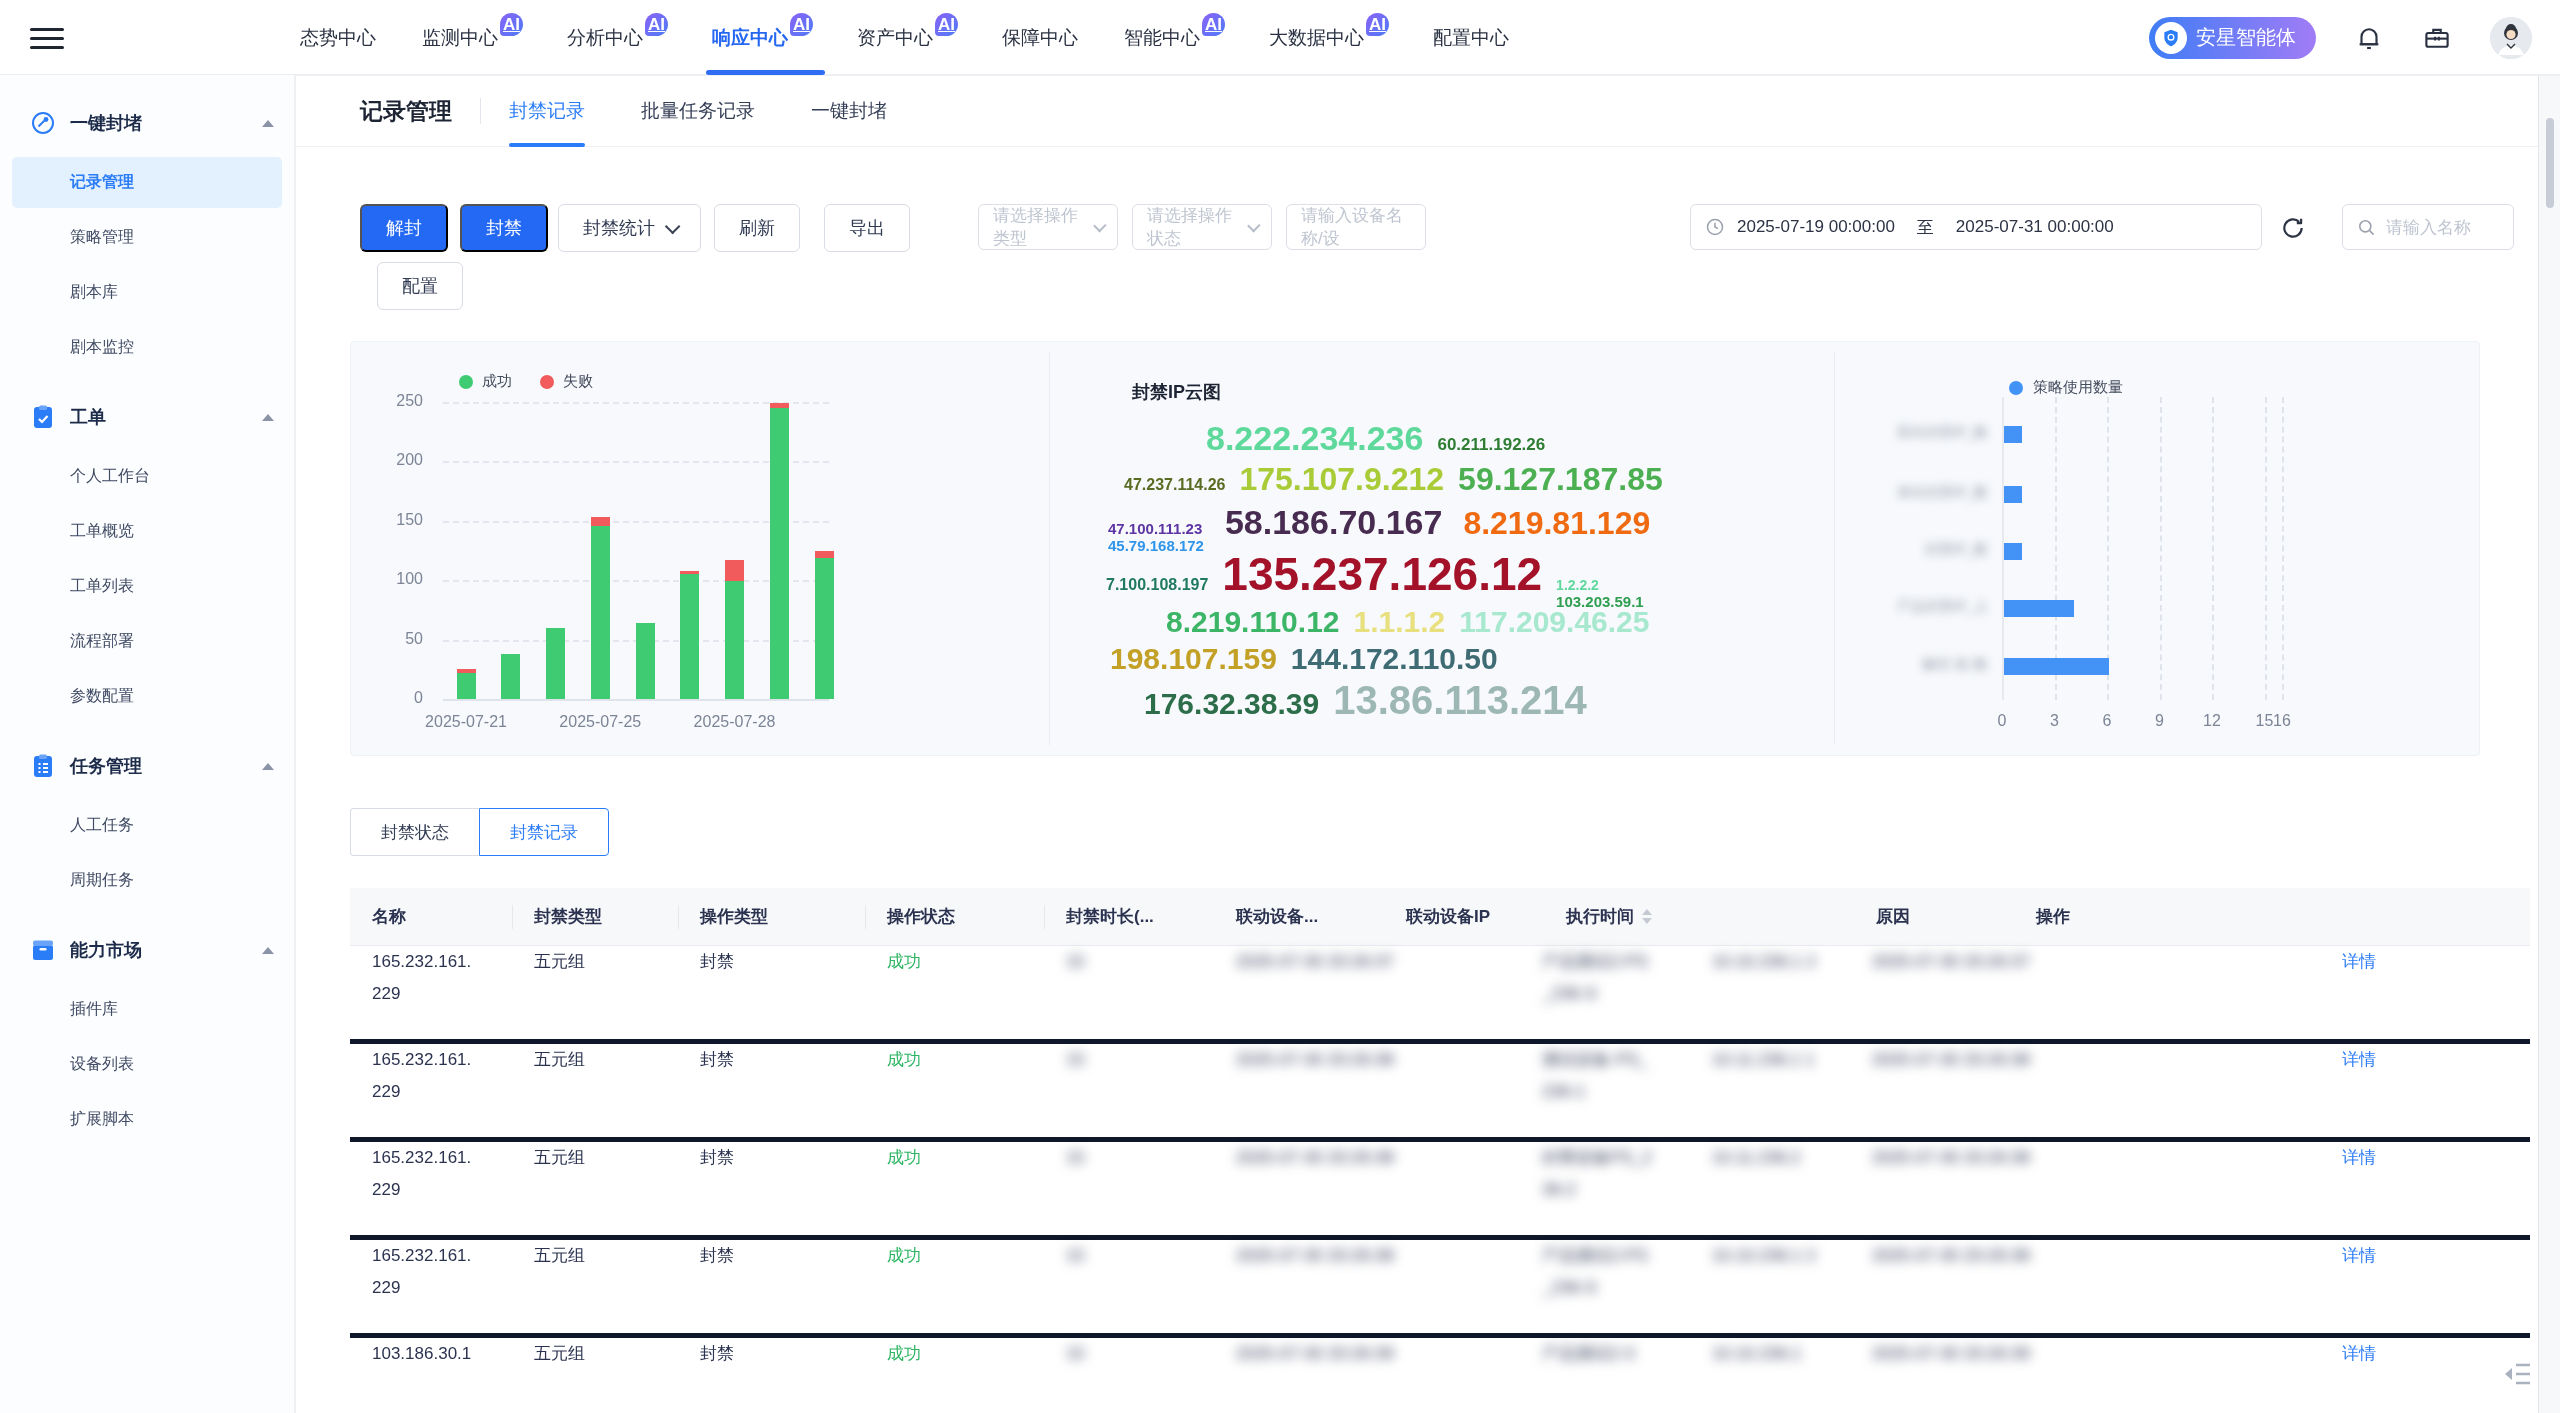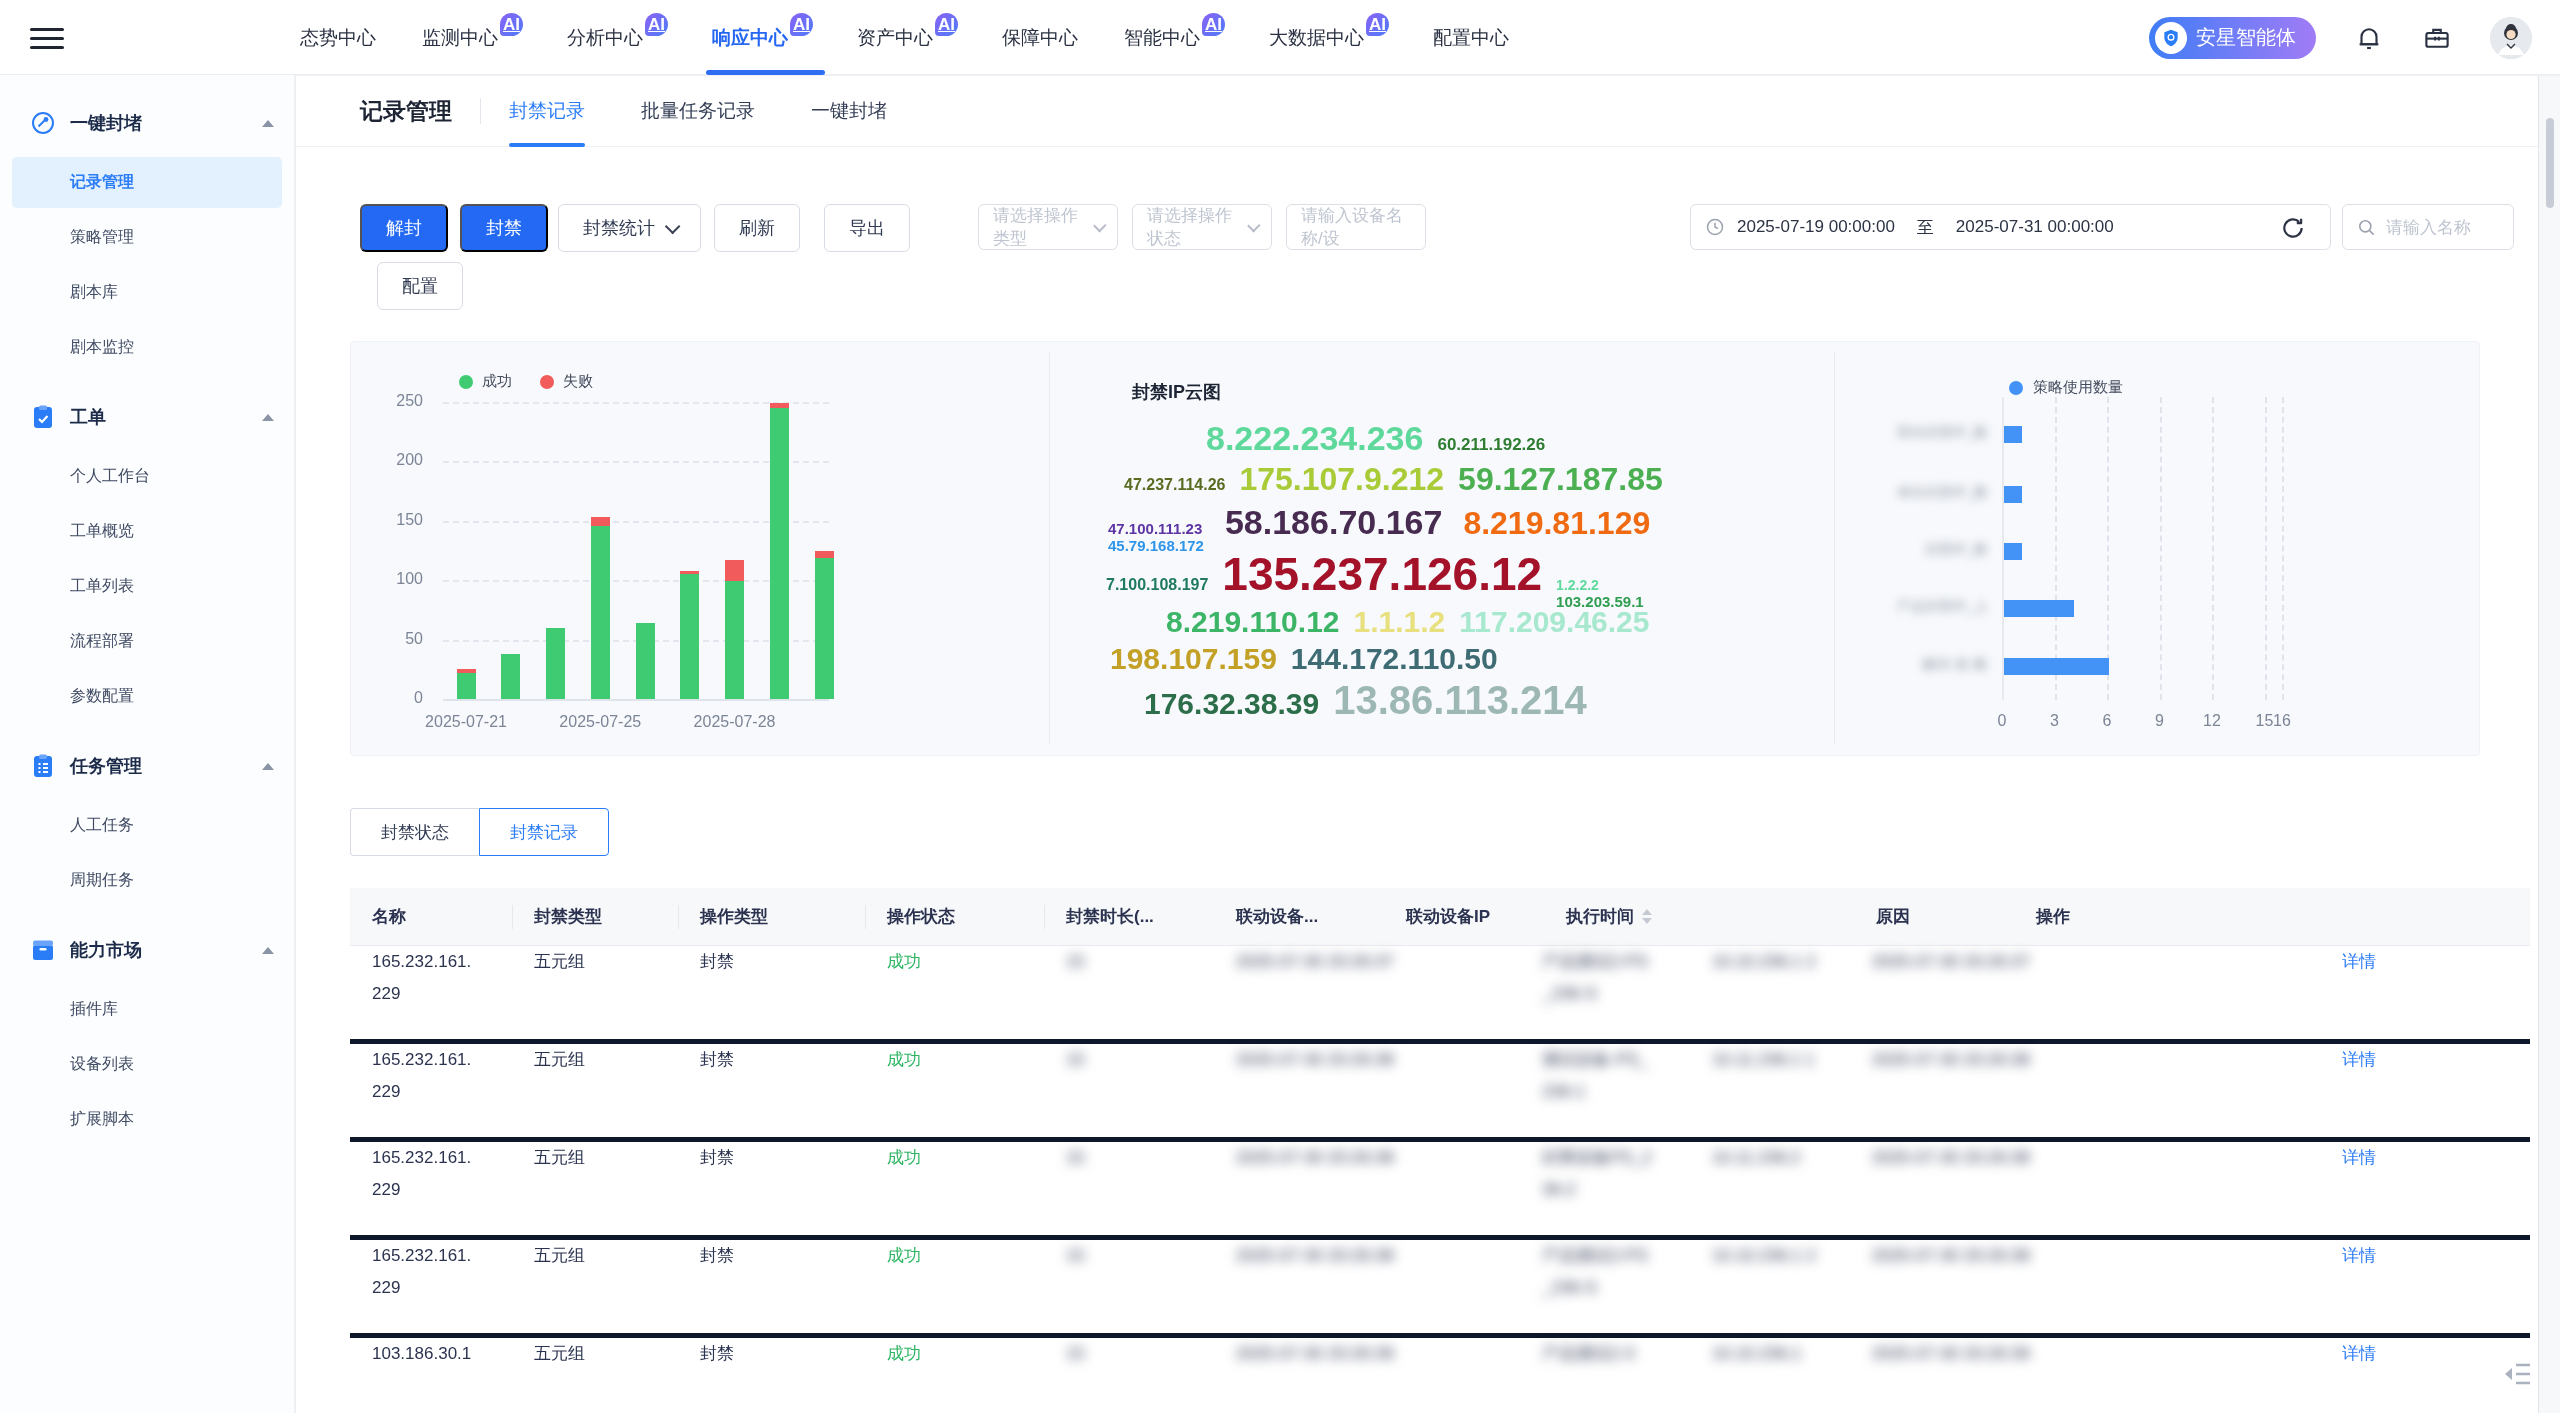--- a/index.html
+++ b/index.html
@@ -267,21 +267,21 @@
       <span>请选择操作类型</span>
         <span class="chev2"></span>
     </div>
     <div class="field" style="left:836px; width:140px;">
       <span>请选择操作状态</span>
         <span class="chev2"></span>
     </div>
     <div class="field" style="left:990px; width:140px;">
       <span>请输入设备名称/设</span>
     </div>
-    <div class="field date-field" style="left:1394px; width:641px;">
+    <div class="field date-field" style="left:1394px; width:572px;">
       <svg width="20" height="20" viewBox="0 0 24 24" fill="none" stroke="#9aa1ad" stroke-width="1.8">
           <circle cx="12" cy="12" r="9"></circle>
           <path d="M12 7v5l3.5 2"></path>
         </svg>
       <span>2025-07-19 00:00:00</span>
       <span class="date-sep">至</span>
       <span>2025-07-31 00:00:00</span>
     </div>
     <span class="icon-btn toolbar-abs" style="left:1984px; top:139px;">
       <svg width="26" height="26" viewBox="0 0 24 24" fill="none" stroke="#2c3344" stroke-width="2">

